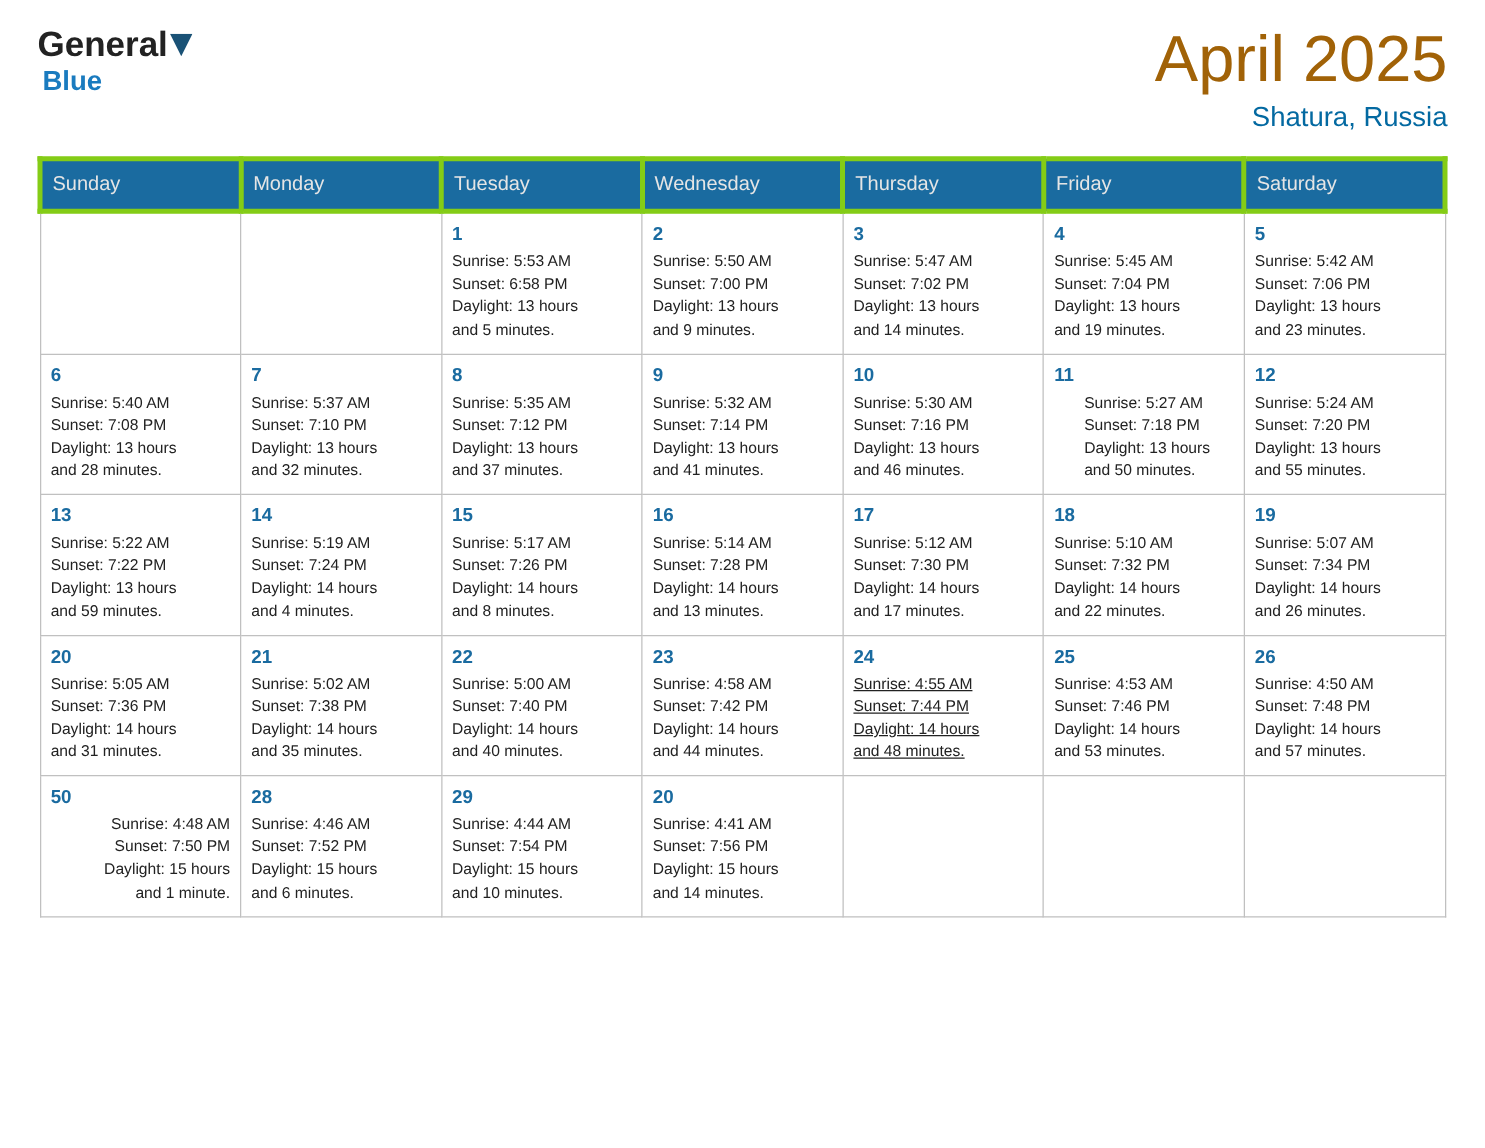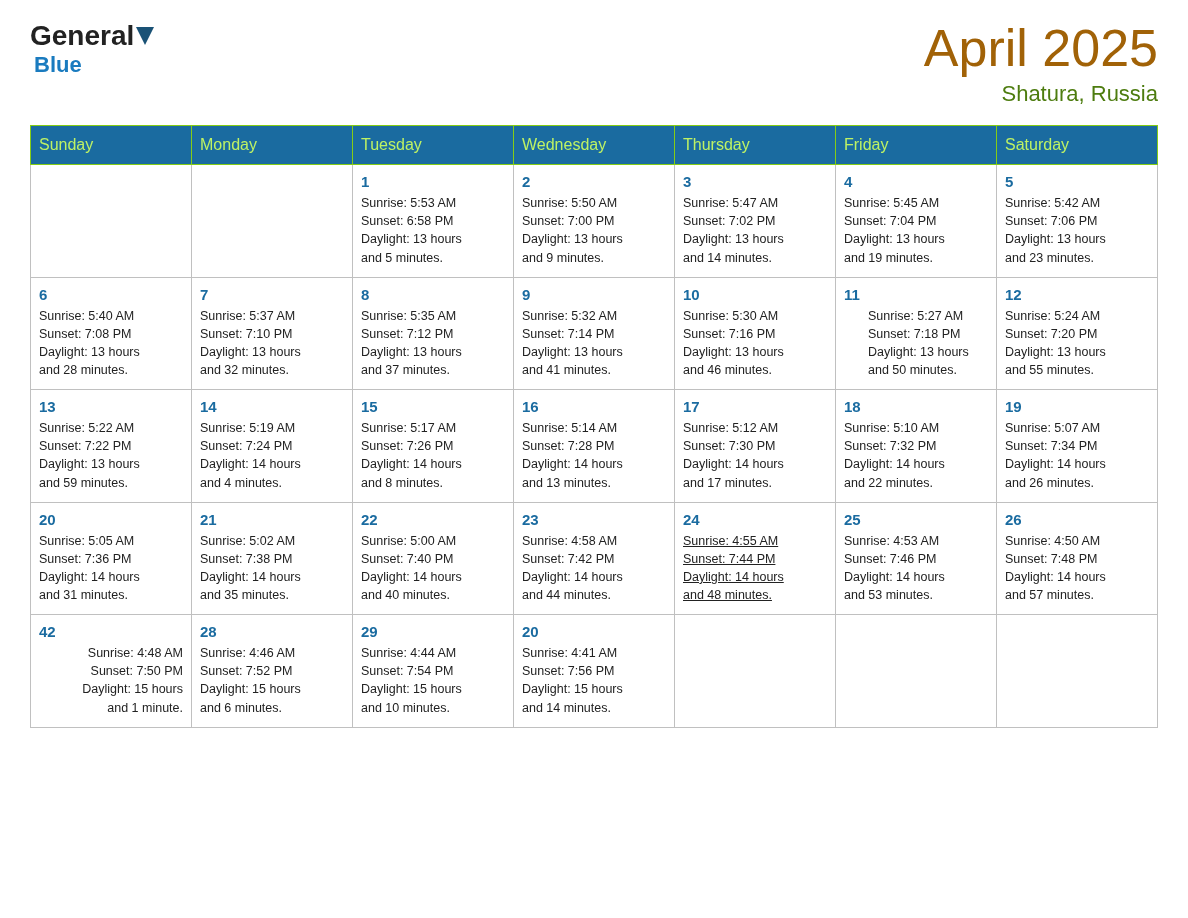--- a/index.html
+++ b/index.html
@@ -42,36 +42,36 @@
       text-align: right;
     }
     .month-title {
       font-size: 52px;
       font-weight: normal;
       color: #a16207;
       line-height: 1.1;
     }
     .location-title {
       font-size: 22px;
-      color: #4d7c0f;
+      color: #0369a1;
       margin-top: 4px;
     }
     .calendar {
       width: 100%;
       border-collapse: collapse;
       border: 1px solid #b0b0b0;
     }
     .calendar th {
       background-color: #1a6ba0;
-      color: #bef264;
+      color: #e5e5e5;
       font-size: 16px;
       font-weight: normal;
       padding: 10px 8px;
       text-align: left;
-      border: 1px solid #84cc16;
+      border: 4px solid #84cc16;
     }
     .calendar td {
       vertical-align: top;
       padding: 8px 8px 10px 8px;
       border: 1px solid #c0c0c0;
       width: 14.28%;
       font-size: 13px;
       color: #222;
       min-height: 90px;
     }
@@ -316,21 +316,21 @@
         <td>
           <span class="day-number">26</span>
           <div class="day-info" style="white-space: pre-line;">Sunrise: 4:50 AM
 Sunset: 7:48 PM
 Daylight: 14 hours
 and 57 minutes.</div>
         </td>
       </tr>
       <tr>
         <td>
-          <span class="day-number">42</span>
+          <span class="day-number">50</span>
           <div class="day-info" style="white-space: pre-line; text-align: right;">Sunrise: 4:48 AM
 Sunset: 7:50 PM
 Daylight: 15 hours
 and 1 minute.</div>
         </td>
         <td>
           <span class="day-number">28</span>
           <div class="day-info" style="white-space: pre-line;">Sunrise: 4:46 AM
 Sunset: 7:52 PM
 Daylight: 15 hours

